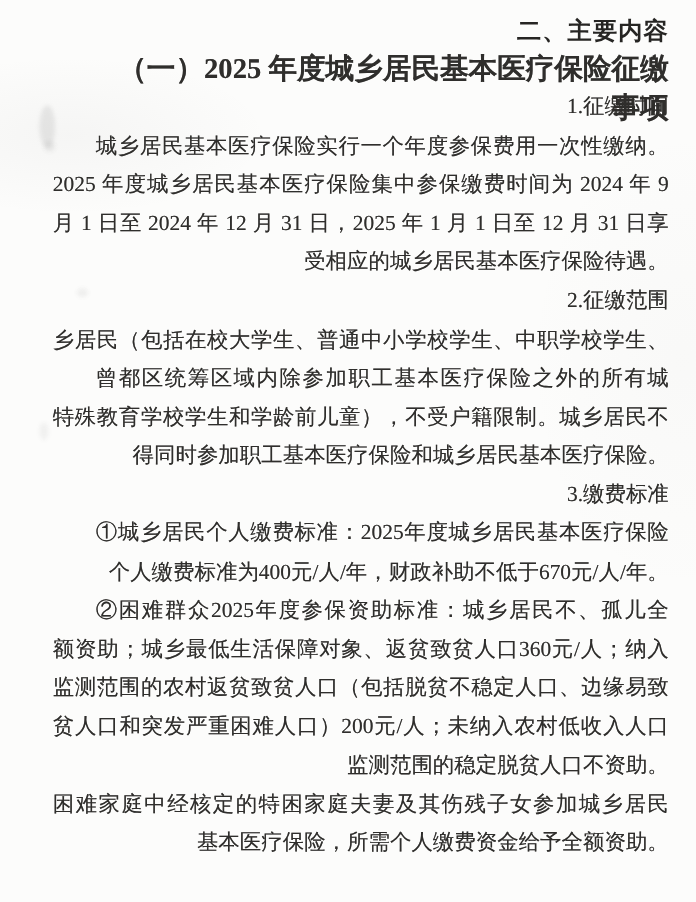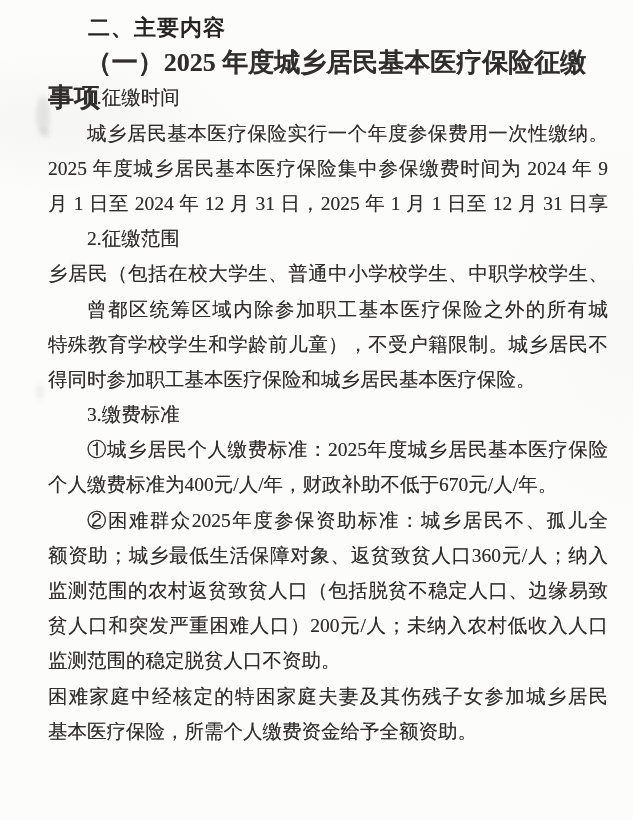--- a/index.html
+++ b/index.html
@@ -21,21 +21,21 @@
     background:
       radial-gradient(ellipse 300px 120px at 10% 15%, rgba(120,120,120,0.05), transparent 60%),
       radial-gradient(ellipse 200px 300px at 98% 40%, rgba(150,150,150,0.03), transparent 70%);
   }
   .line {
     font-family: "Liberation Serif", "DejaVu Serif", serif;
     font-size: 19.5px;
     line-height: 35.2px;
     height: 35.2px;
     color: var(--ink, #2f2e2c);
-    text-align: left;
+    text-align: right;
     white-space: normal;
     text-shadow: 0 0 0.6px rgba(47,46,44,0.55);
   }
   .line.fill {
     text-align: justify;
     text-align-last: justify;
   }
   .line.indent {
     text-indent: 2em;
   }
@@ -69,20 +69,21 @@
 </head>
 <body style="--ink: #2f2e2c; --paper: #fcfcfb;">
 
 <div class="page">
 <div class="line h1">二、主要内容</div>
     <div class="line h2">（一）2025 年度城乡居民基本医疗保险征缴事项</div>
     <div class="line indent">1.征缴时间</div>
     <div class="line indent fill">城乡居民基本医疗保险实行一个年度参保费用一次性缴纳。</div>
     <div class="line fill">2025 年度城乡居民基本医疗保险集中参保缴费时间为 2024 年 9</div>
     <div class="line fill">月 1 日至 2024 年 12 月 31 日，2025 年 1 月 1 日至 12 月 31 日享</div>
+    <div class="line">受相应的城乡居民基本医疗保险待遇。</div>
     <div class="line indent">2.征缴范围</div>
     <div class="line fill">乡居民（包括在校大学生、普通中小学校学生、中职学校学生、</div>
     <div class="line indent fill">曾都区统筹区域内除参加职工基本医疗保险之外的所有城</div>
     <div class="line fill">特殊教育学校学生和学龄前儿童），不受户籍限制。城乡居民不</div>
     <div class="line">得同时参加职工基本医疗保险和城乡居民基本医疗保险。</div>
     <div class="line indent">3.缴费标准</div>
     <div class="line indent fill">①城乡居民个人缴费标准：2025年度城乡居民基本医疗保险</div>
     <div class="line">个人缴费标准为400元/人/年，财政补助不低于670元/人/年。</div>
     <div class="line indent fill">②困难群众2025年度参保资助标准：城乡居民不、孤儿全</div>
     <div class="line fill">额资助；城乡最低生活保障对象、返贫致贫人口360元/人；纳入</div>

